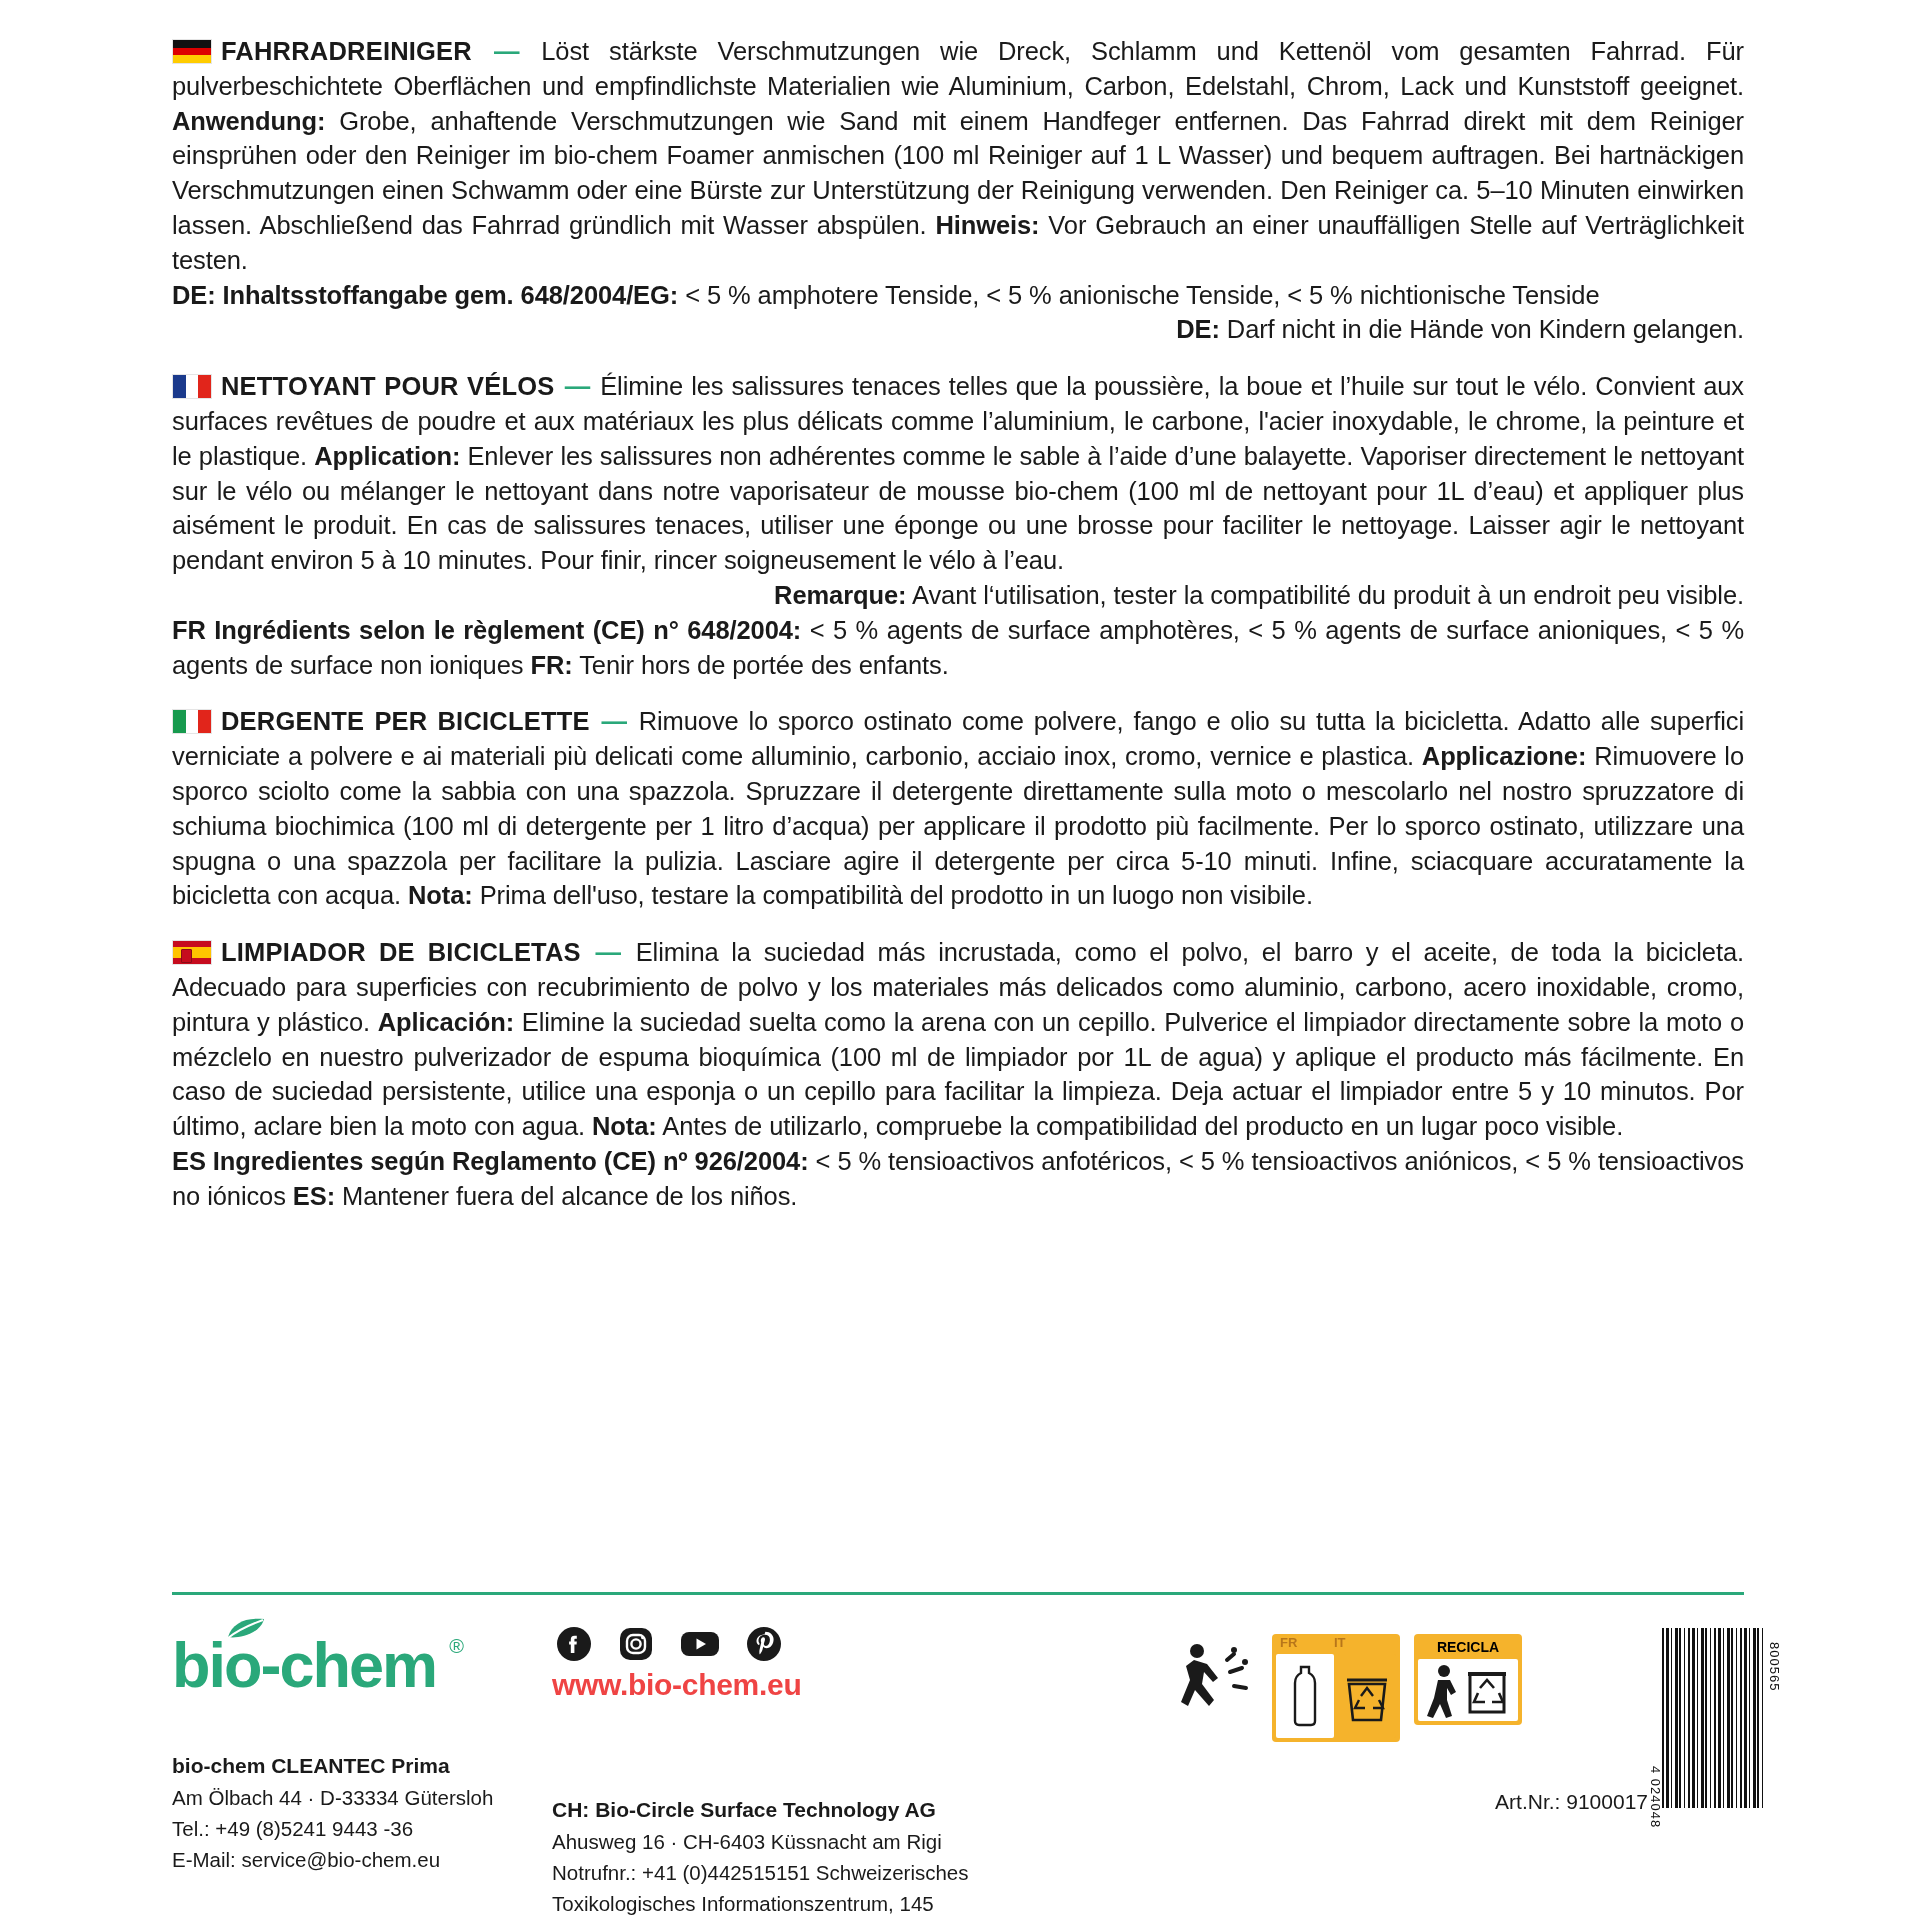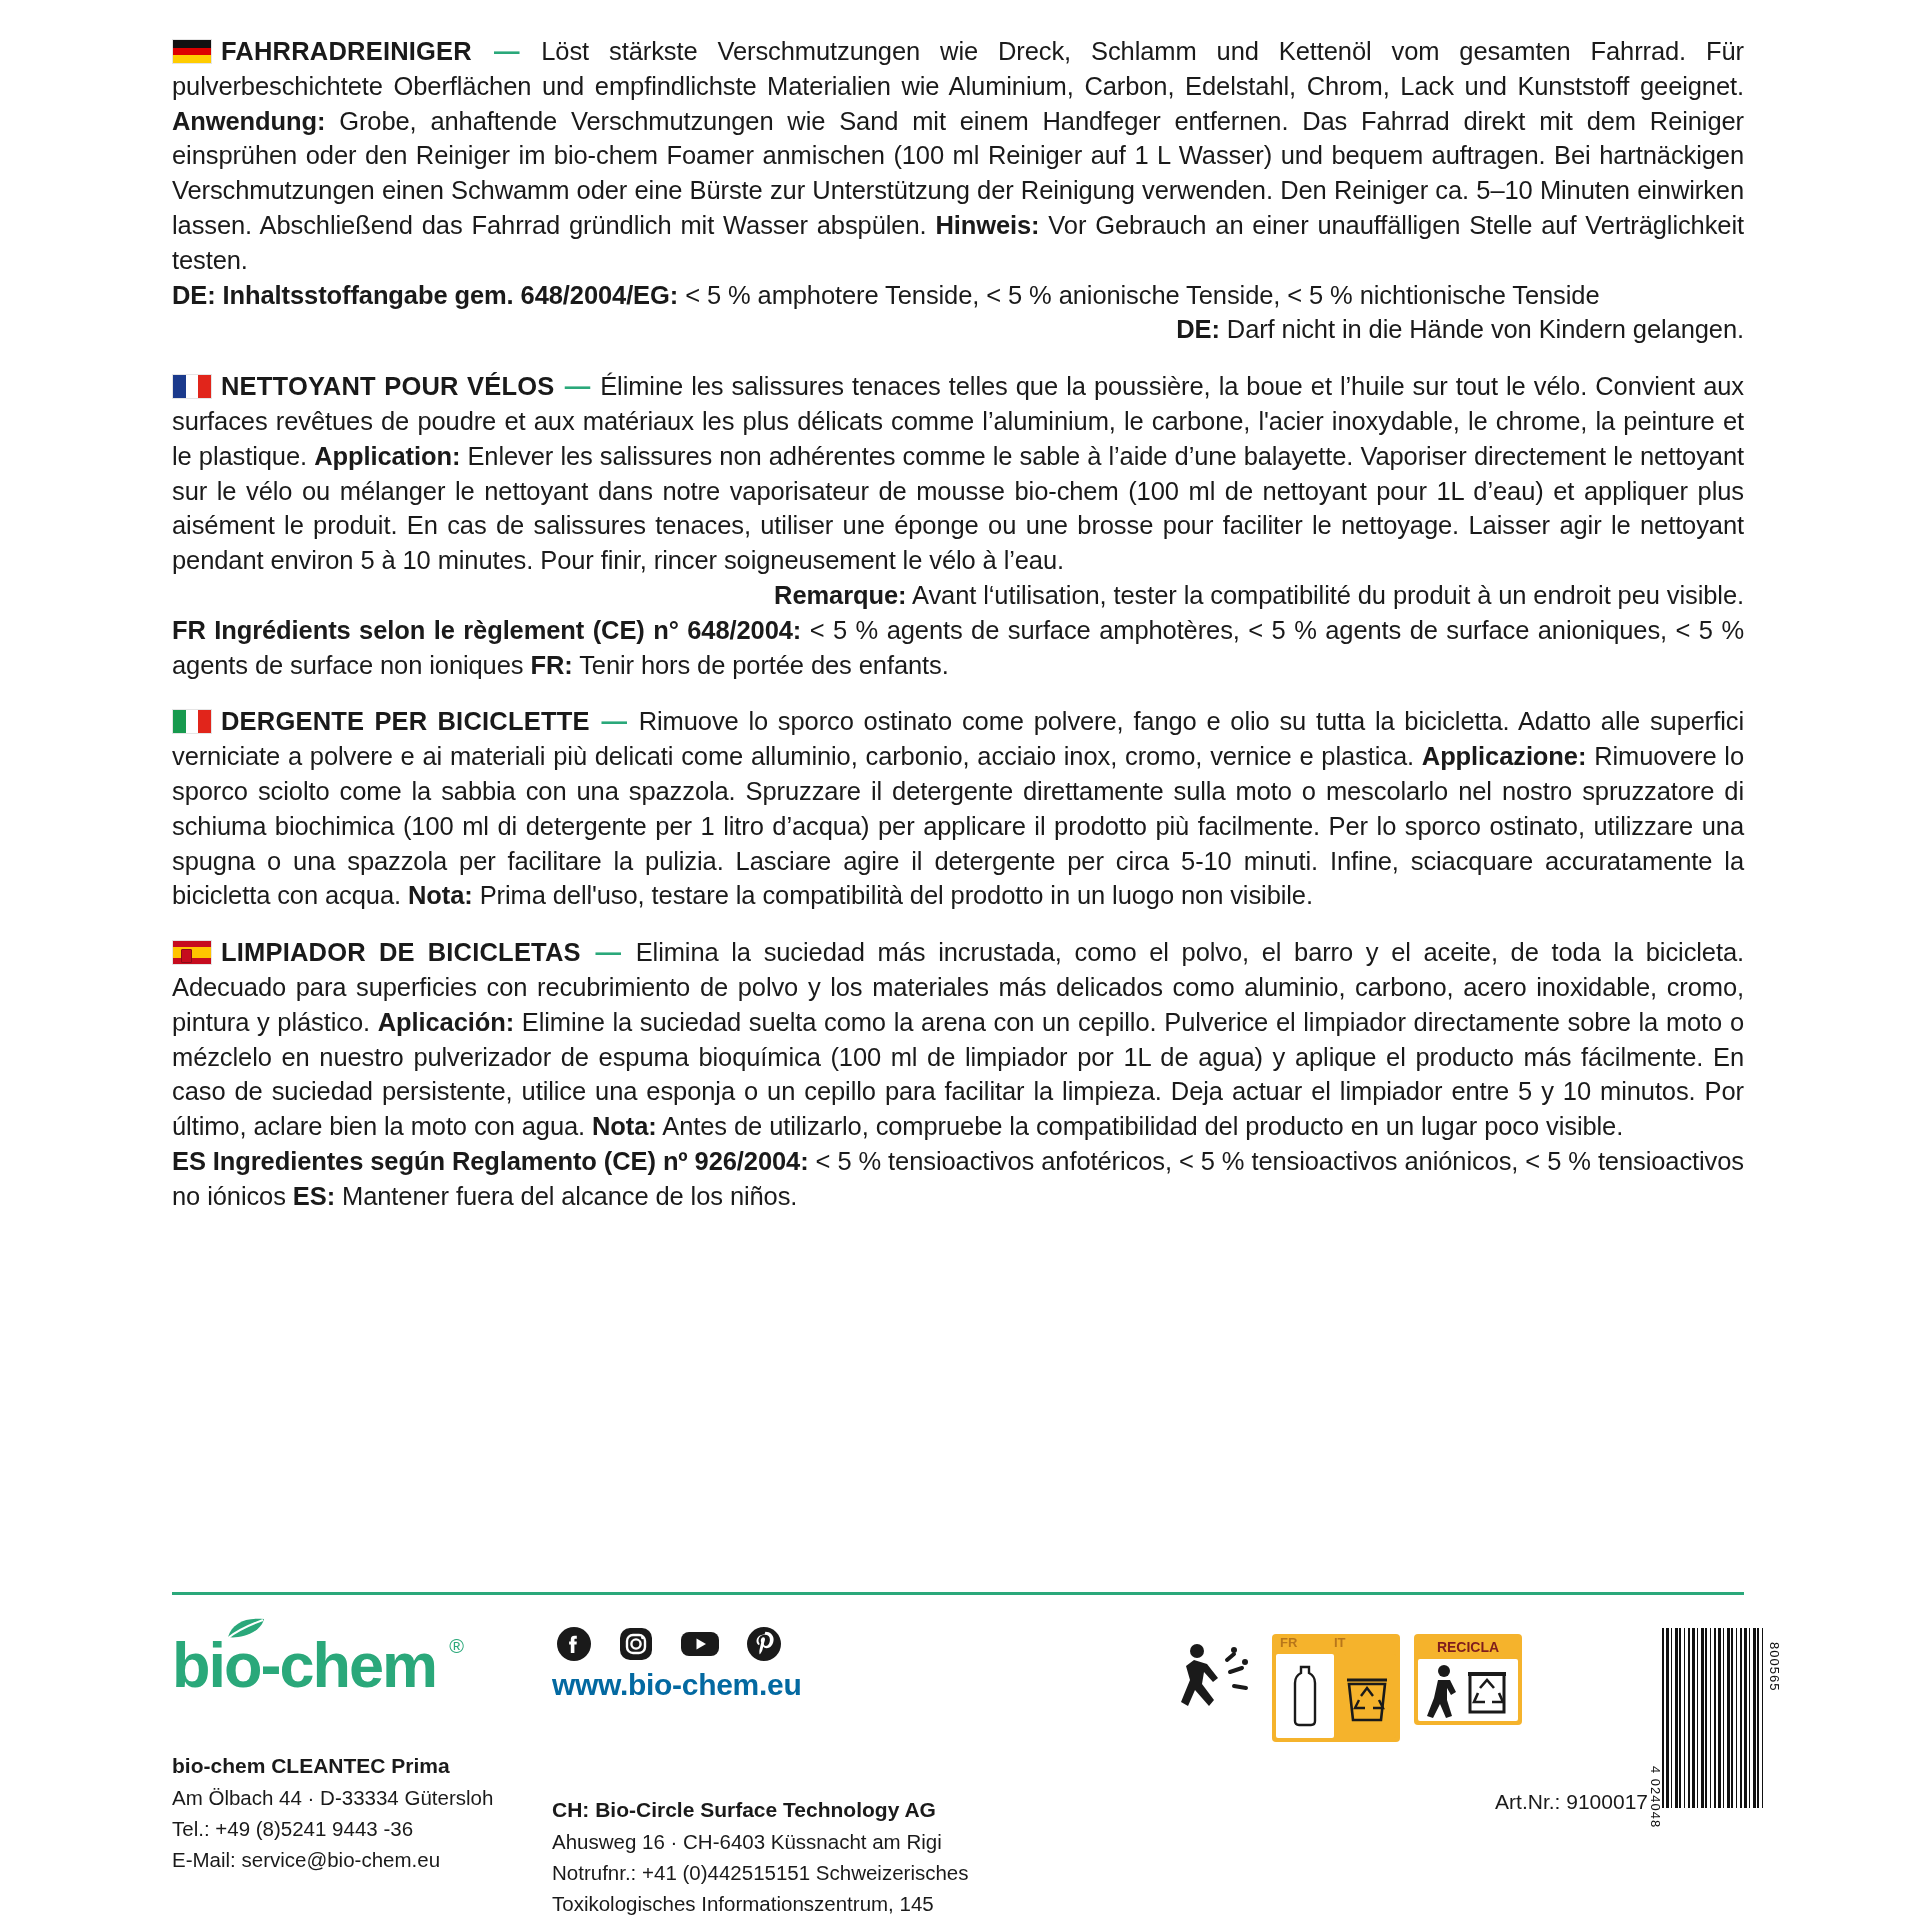--- a/index.html
+++ b/index.html
@@ -160,21 +160,21 @@
     display: flex;
     gap: 26px;
     align-items: center;
     margin-bottom: 6px;
     margin-left: 4px;
   }
   .social svg { display: block; }
   .weburl {
     font-size: 30px;
     font-weight: bold;
-    color: #0369a1;
+    color: #ef4444;
     letter-spacing: -0.3px;
   }
 
   
   .picto-row {
     position: absolute;
     left: 1000px;
     top: 22px;
     display: flex;
     align-items: flex-start;
@@ -203,21 +203,21 @@
   .picto-lang {
     position: absolute;
     top: -1px;
     font-size: 13px;
     font-weight: bold;
     color: #b8761a;
   }
   .picto-recycla-label {
     font-size: 14px;
     font-weight: bold;
-    color: #7f1d1d;
+    color: #000000;
     text-align: center;
     line-height: 1;
     padding: 3px 0 1px;
   }
 
   
   .barcode-wrap {
     position: absolute;
     right: 0;
     top: 16px;

